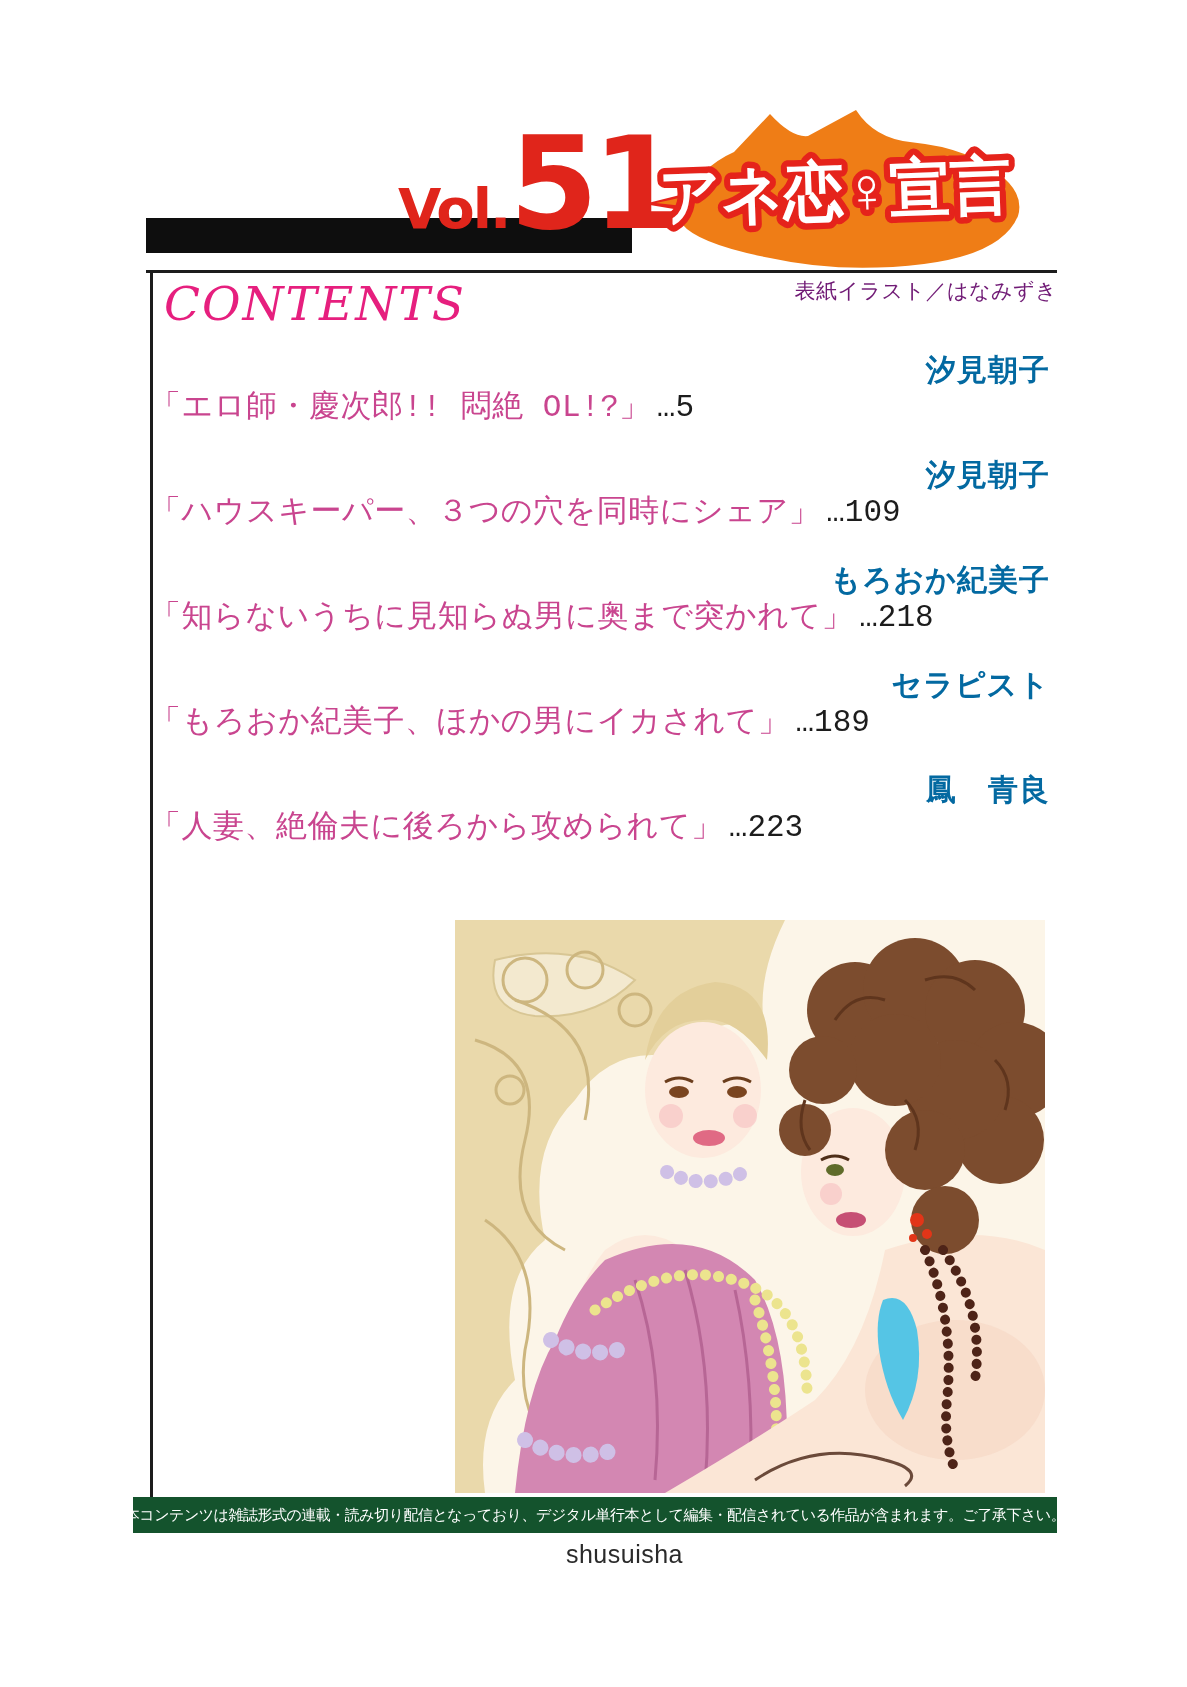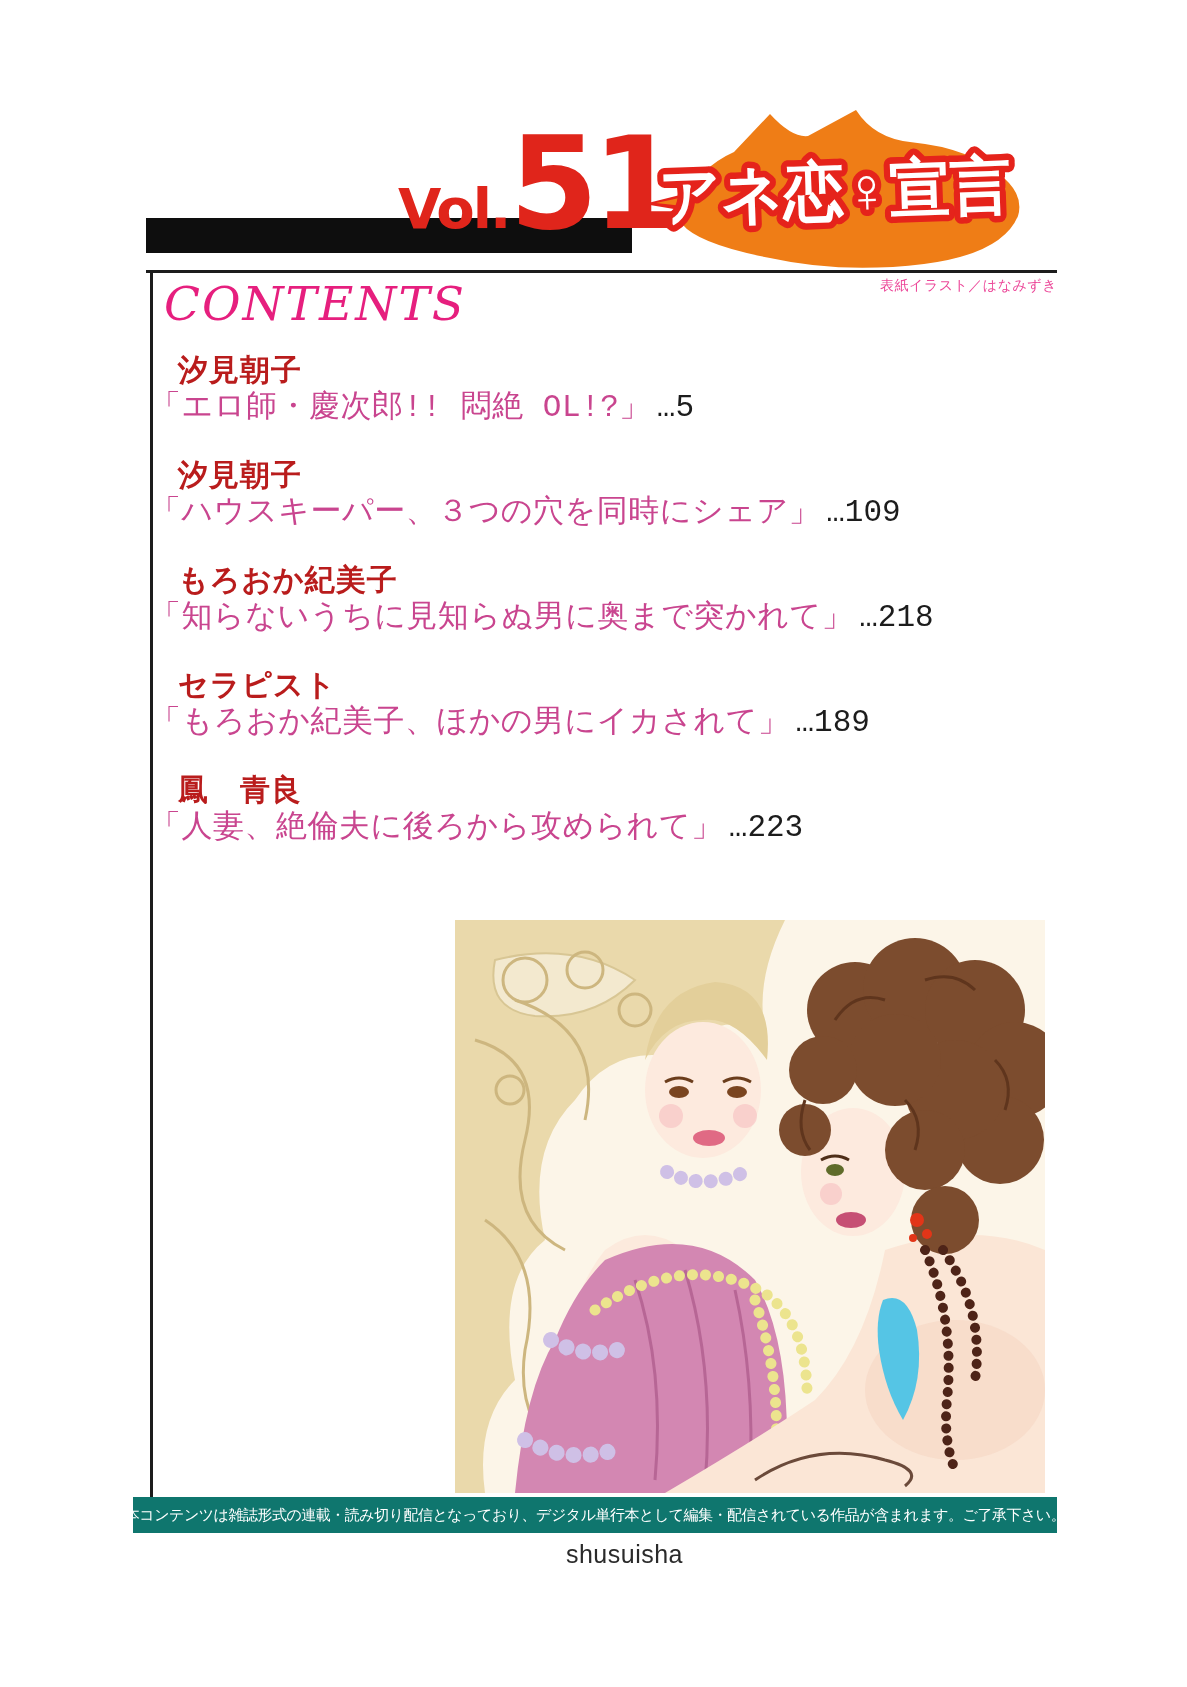--- a/index.html
+++ b/index.html
@@ -11,42 +11,42 @@
   .volume-bar{position:absolute;left:146px;top:218px;width:486px;height:35px;background:#0e0e0e;}
   .volume-wrap{position:absolute;left:398px;top:120px;line-height:1;white-space:nowrap;z-index:3;}
   .volume-prefix{font-family:"DejaVu Sans",sans-serif;font-weight:bold;color:#e0251b;font-size:56px;letter-spacing:-2px;}
   .volume-number{font-family:"DejaVu Sans",sans-serif;font-weight:bold;color:#e0251b;font-size:128px;letter-spacing:-6px;}
   
   .logo{position:absolute;left:642px;top:108px;width:386px;height:162px;z-index:2;}
   
   .rule-h{position:absolute;left:146px;top:270px;width:911px;height:3px;background:#1c1c1c;}
   .rule-v{position:absolute;left:150px;top:271px;width:3px;height:1228px;background:#1c1c1c;}
   
-  .cover-credit{position:absolute;top:277px;right:130px;font-size:14px;color:#ec4899;letter-spacing:0.5px;}
+  .cover-credit{position:absolute;top:277px;right:130px;font-size:21px;color:#701a75;letter-spacing:0.5px;}
   
   .contents-title{
     position:absolute;left:164px;top:276px;
     font-family:"DejaVu Serif","Liberation Serif",serif;
     font-style:italic;font-weight:normal;font-size:47px;color:#e61f7e;letter-spacing:2px;
   }
   
   .entries{position:absolute;left:150px;top:352px;width:900px;}
   .entry{margin-bottom:25px;}
   .entry .author{
-    padding-left:28px;font-size:30px;font-weight:bold;color:#b91c1c;
-    line-height:36px;letter-spacing:1px;
+    padding-left:28px;font-size:30px;font-weight:bold;color:#0369a1;
+    line-height:36px;letter-spacing:1px;text-align:right;
   }
   .entry .titleline{line-height:40px;white-space:nowrap;font-family:Liberation Mono, monospace;}
   .entry .title{font-size:31px;color:#c9458f;letter-spacing:0.5px;}
   .entry .page{font-size:31px;color:#1c1c1c;margin-left:6px;}
   
   .illustration{position:absolute;left:455px;top:920px;width:590px;height:573px;}
   
   .disclaimer-bar{
-    position:absolute;left:133px;top:1497px;width:924px;height:36px;background:#0f766e;
+    position:absolute;left:133px;top:1497px;width:924px;height:36px;background:#14532d;
     display:flex;align-items:center;justify-content:center;
   }
   .disclaimer-bar span{color:#fff;font-size:15px;letter-spacing:-0.5px;white-space:nowrap;}
   .publisher{
     position:absolute;left:0;top:1540px;width:100%;text-align:center;
     font-size:25px;color:#2a2a2a;letter-spacing:0.5px;padding-left:31px;
   }
 </style>
 </head>
 <body>

